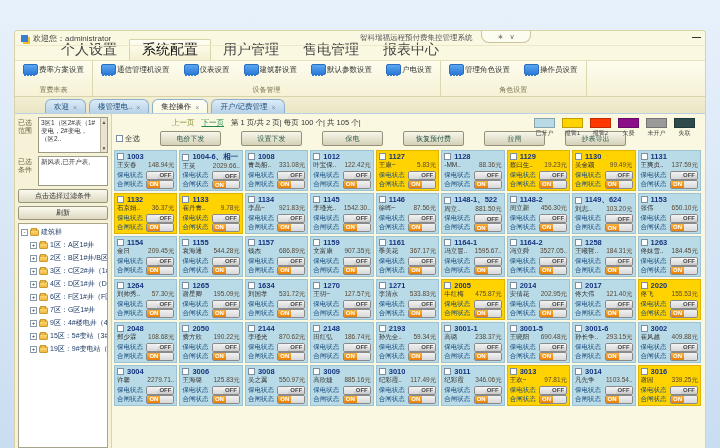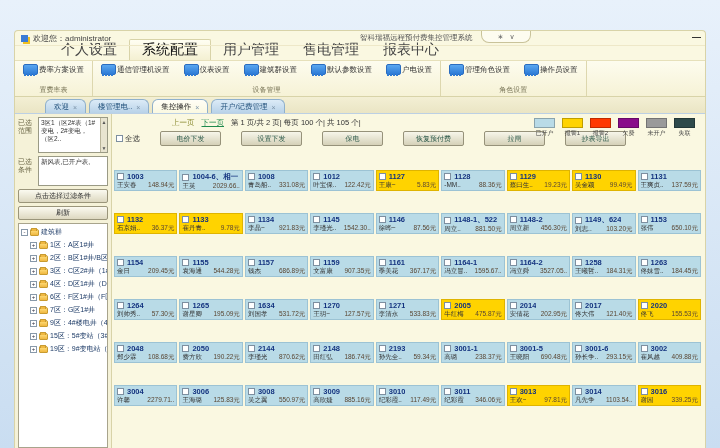--- a/index.html
+++ b/index.html
@@ -106,21 +106,21 @@
     display:flex; align-items:center; justify-content:center; cursor:pointer; }
   .legend { position:absolute; right:10px; top:4px; display:flex; gap:7px; }
   .litem { display:flex; flex-direction:column; align-items:center; gap:1px; }
   .lswatch { width:21px; height:10px; border:1px solid rgba(0,0,0,.25); }
   .llabel { font-size:6px; color:#444; white-space:nowrap; }
 
   
   .grid { flex:1; display:grid; grid-template-columns:repeat(9,1fr);
     grid-auto-rows:41px; gap:2px; padding:2px 4px 0 2px; align-content:start; }
   .card { border:1px solid #9cc3d4; padding:1px 2px; font-size:7px; overflow:hidden;
-    display:flex; flex-direction:column; justify-content:space-between;margin-top:20px; }
+    display:flex; flex-direction:column; justify-content:space-between; }
   .card.normal { background:#b9dbe7; }
   .card.alarm1 { background:#ffd300; border-color:#dfb400; }
   .chead { display:flex; align-items:center; gap:3px; }
   .cid { font-weight:bold; font-size:7.5px; color:#14337f; white-space:nowrap;
     overflow:hidden; }
   .cname { display:flex; justify-content:space-between; gap:2px; font-size:6.5px;
     color:#333; }
   .cbal { color:#5a4632; white-space:nowrap; }
   .cnm { white-space:nowrap; overflow:hidden; }
   .crow { display:flex; align-items:center; justify-content:space-between; }

